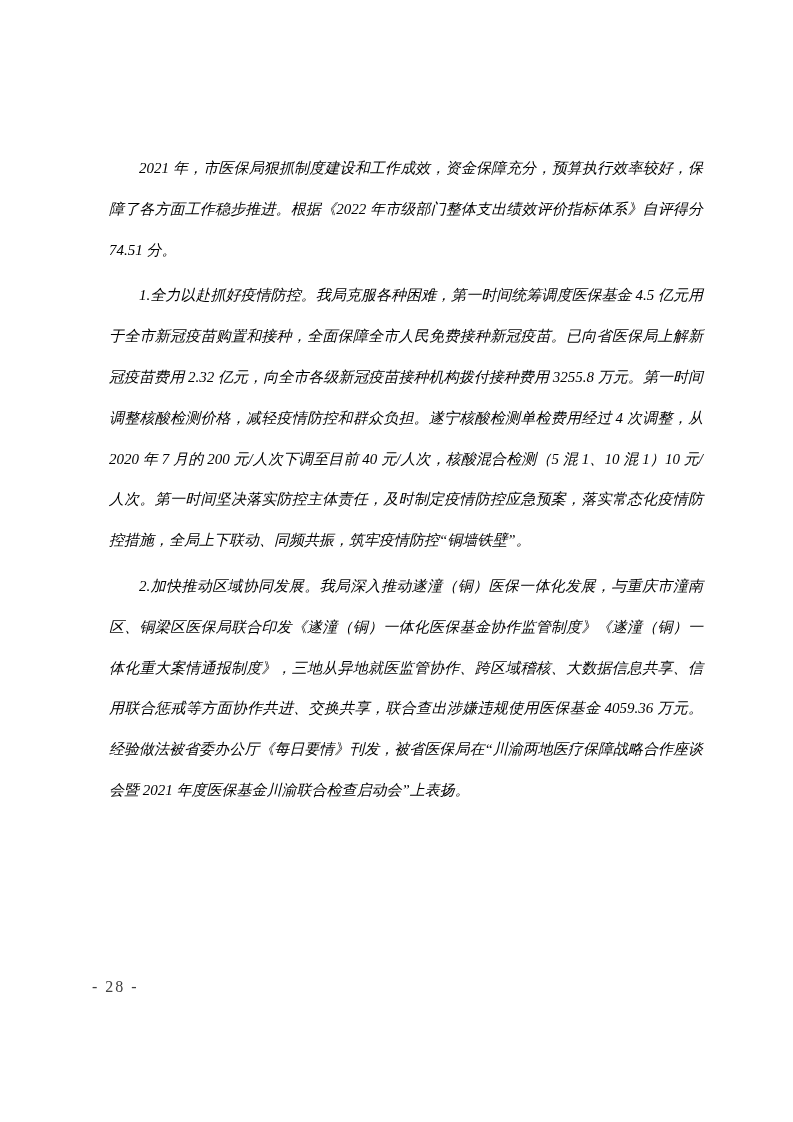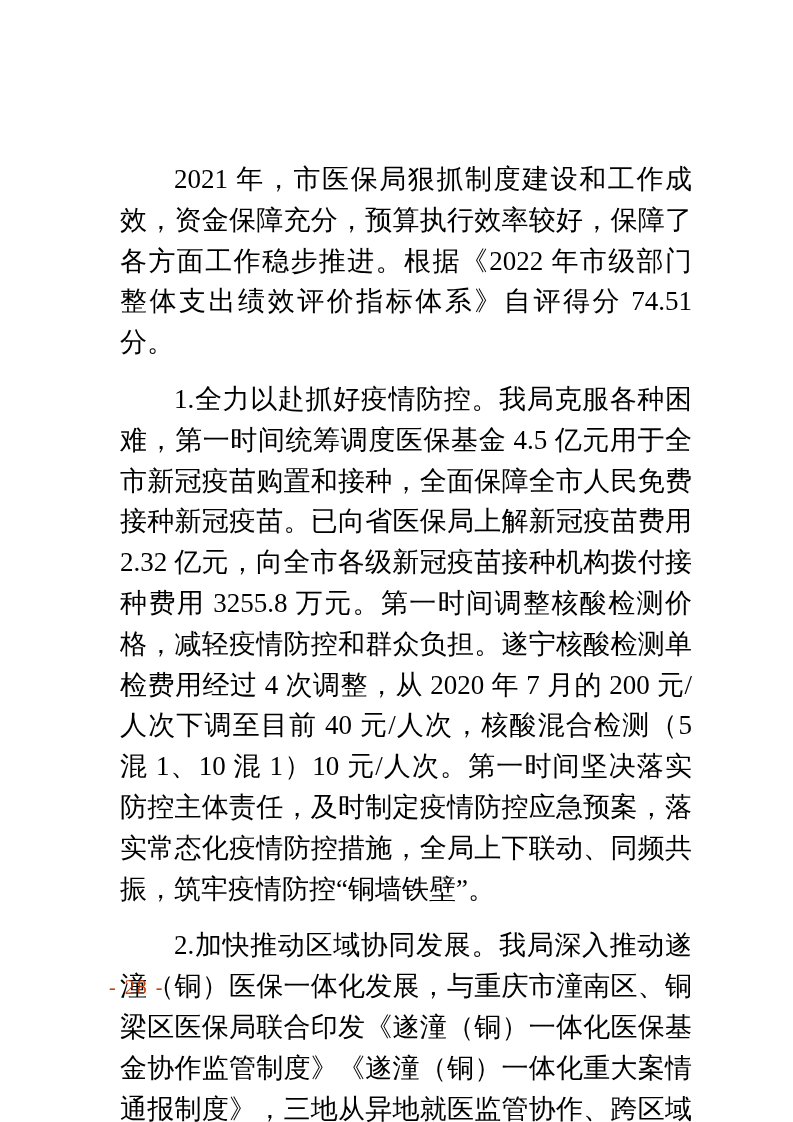--- a/index.html
+++ b/index.html
@@ -16,37 +16,38 @@
     font-family: "Liberation Serif", "DejaVu Serif", serif;
     color: #000000;
   }
   .doc-body {
     position: absolute;
     left: 104px;
     top: 143px;
     width: 604px;
   }
   .doc-body p {
-    margin: 16px;
+    margin: 5px;
     padding: 0;
-    font-size: 27px;
+    font-size: 15px;
     line-height: 40.8px;
     text-align: justify;
     text-justify: inter-ideograph;
     text-indent: 2em;
     word-break: break-all;
+    font-style: italic;
   }
   .page-footer {
     position: absolute;
-    left: 109px;
+    left: 92px;
     top: 975px;
-    font-size: 20px;
+    font-size: 16px;
     line-height: 24px;
     letter-spacing: 2px;
-    color: #c2410c;
+    color: #404040;
   }
 </style>
 </head>
 <body>
 
 <div class="page">
   <div class="doc-body">
     <p>2021 年，市医保局狠抓制度建设和工作成效，资金保障充分，预算执行效率较好，保障了各方面工作稳步推进。根据《2022 年市级部门整体支出绩效评价指标体系》自评得分 74.51 分。</p>
     <p>1.全力以赴抓好疫情防控。我局克服各种困难，第一时间统筹调度医保基金 4.5 亿元用于全市新冠疫苗购置和接种，全面保障全市人民免费接种新冠疫苗。已向省医保局上解新冠疫苗费用 2.32 亿元，向全市各级新冠疫苗接种机构拨付接种费用 3255.8 万元。第一时间调整核酸检测价格，减轻疫情防控和群众负担。遂宁核酸检测单检费用经过 4 次调整，从 2020 年 7 月的 200 元/人次下调至目前 40 元/人次，核酸混合检测（5 混 1、10 混 1）10 元/人次。第一时间坚决落实防控主体责任，及时制定疫情防控应急预案，落实常态化疫情防控措施，全局上下联动、同频共振，筑牢疫情防控“铜墙铁壁”。</p>
     <p>2.加快推动区域协同发展。我局深入推动遂潼（铜）医保一体化发展，与重庆市潼南区、铜梁区医保局联合印发《遂潼（铜）一体化医保基金协作监管制度》《遂潼（铜）一体化重大案情通报制度》，三地从异地就医监管协作、跨区域稽核、大数据信息共享、信用联合惩戒等方面协作共进、交换共享，联合查出涉嫌违规使用医保基金 4059.36 万元。经验做法被省委办公厅《每日要情》刊发，被省医保局在“川渝两地医疗保障战略合作座谈会暨 2021 年度医保基金川渝联合检查启动会”上表扬。</p>

